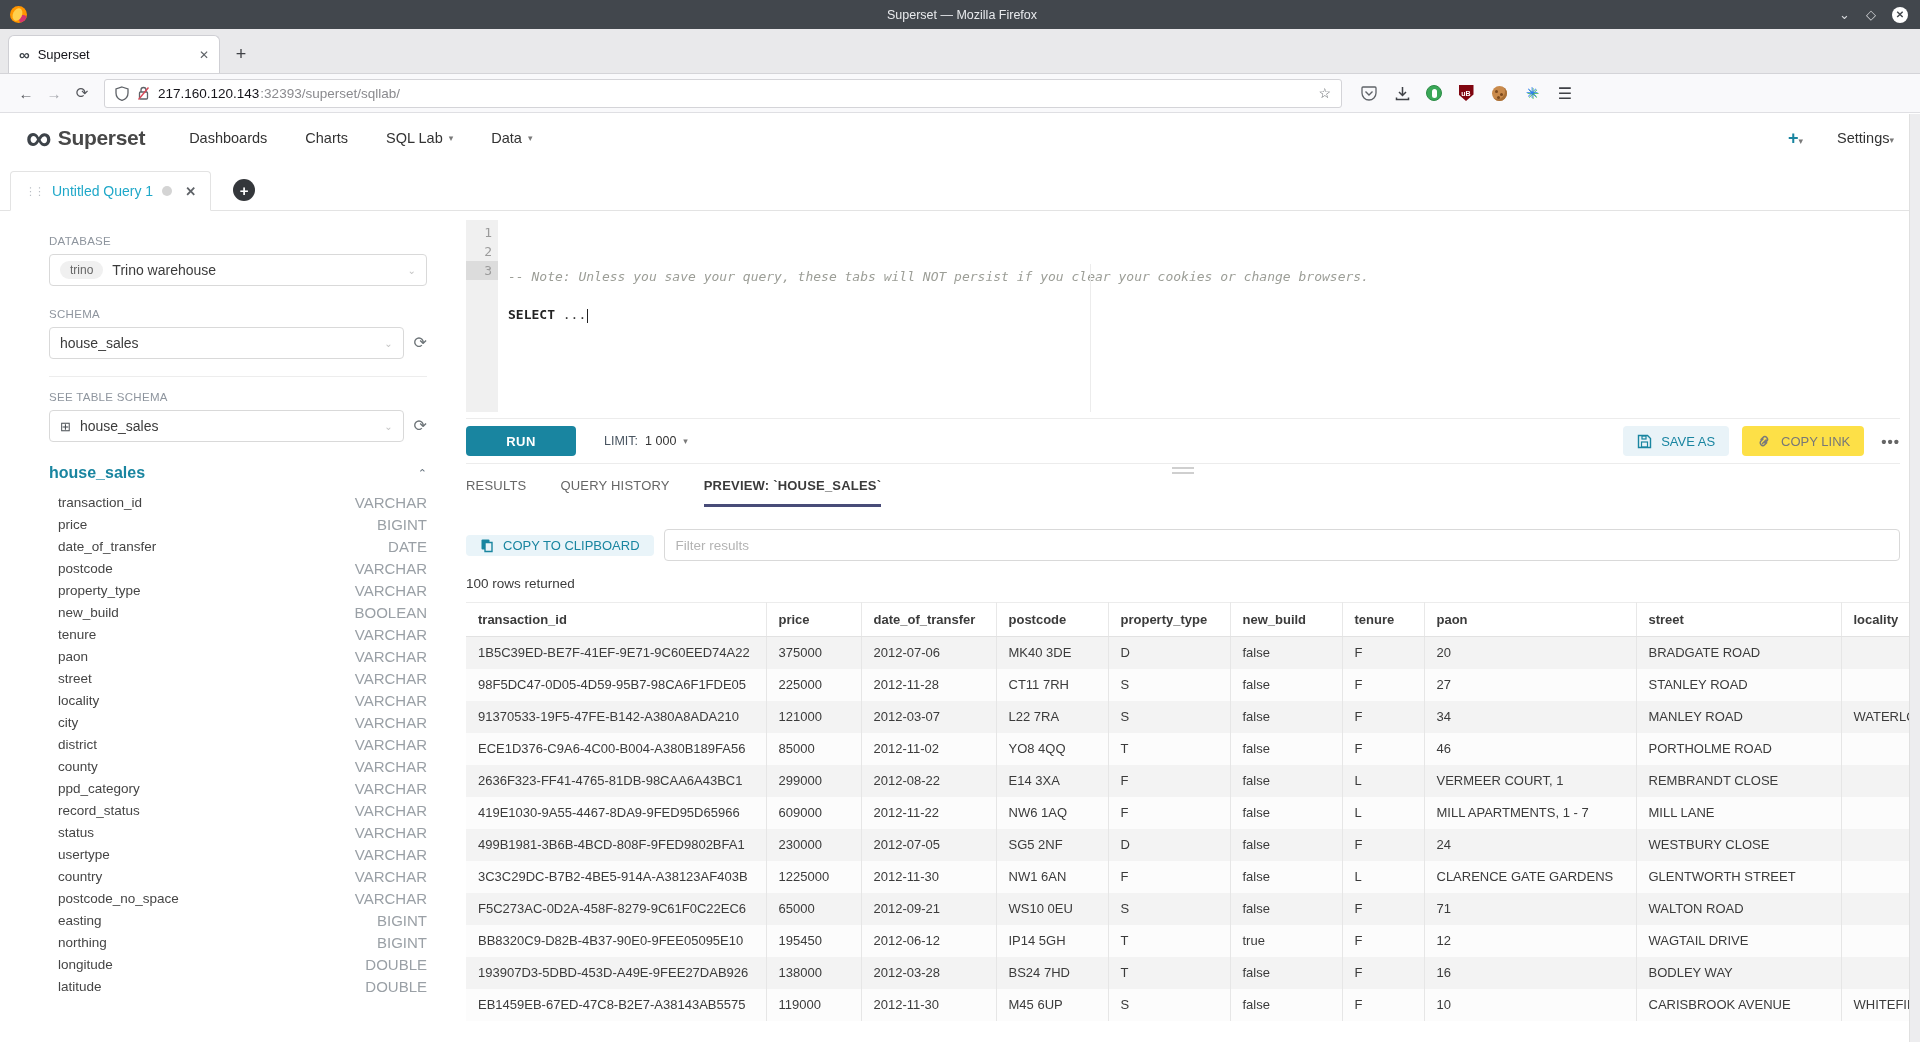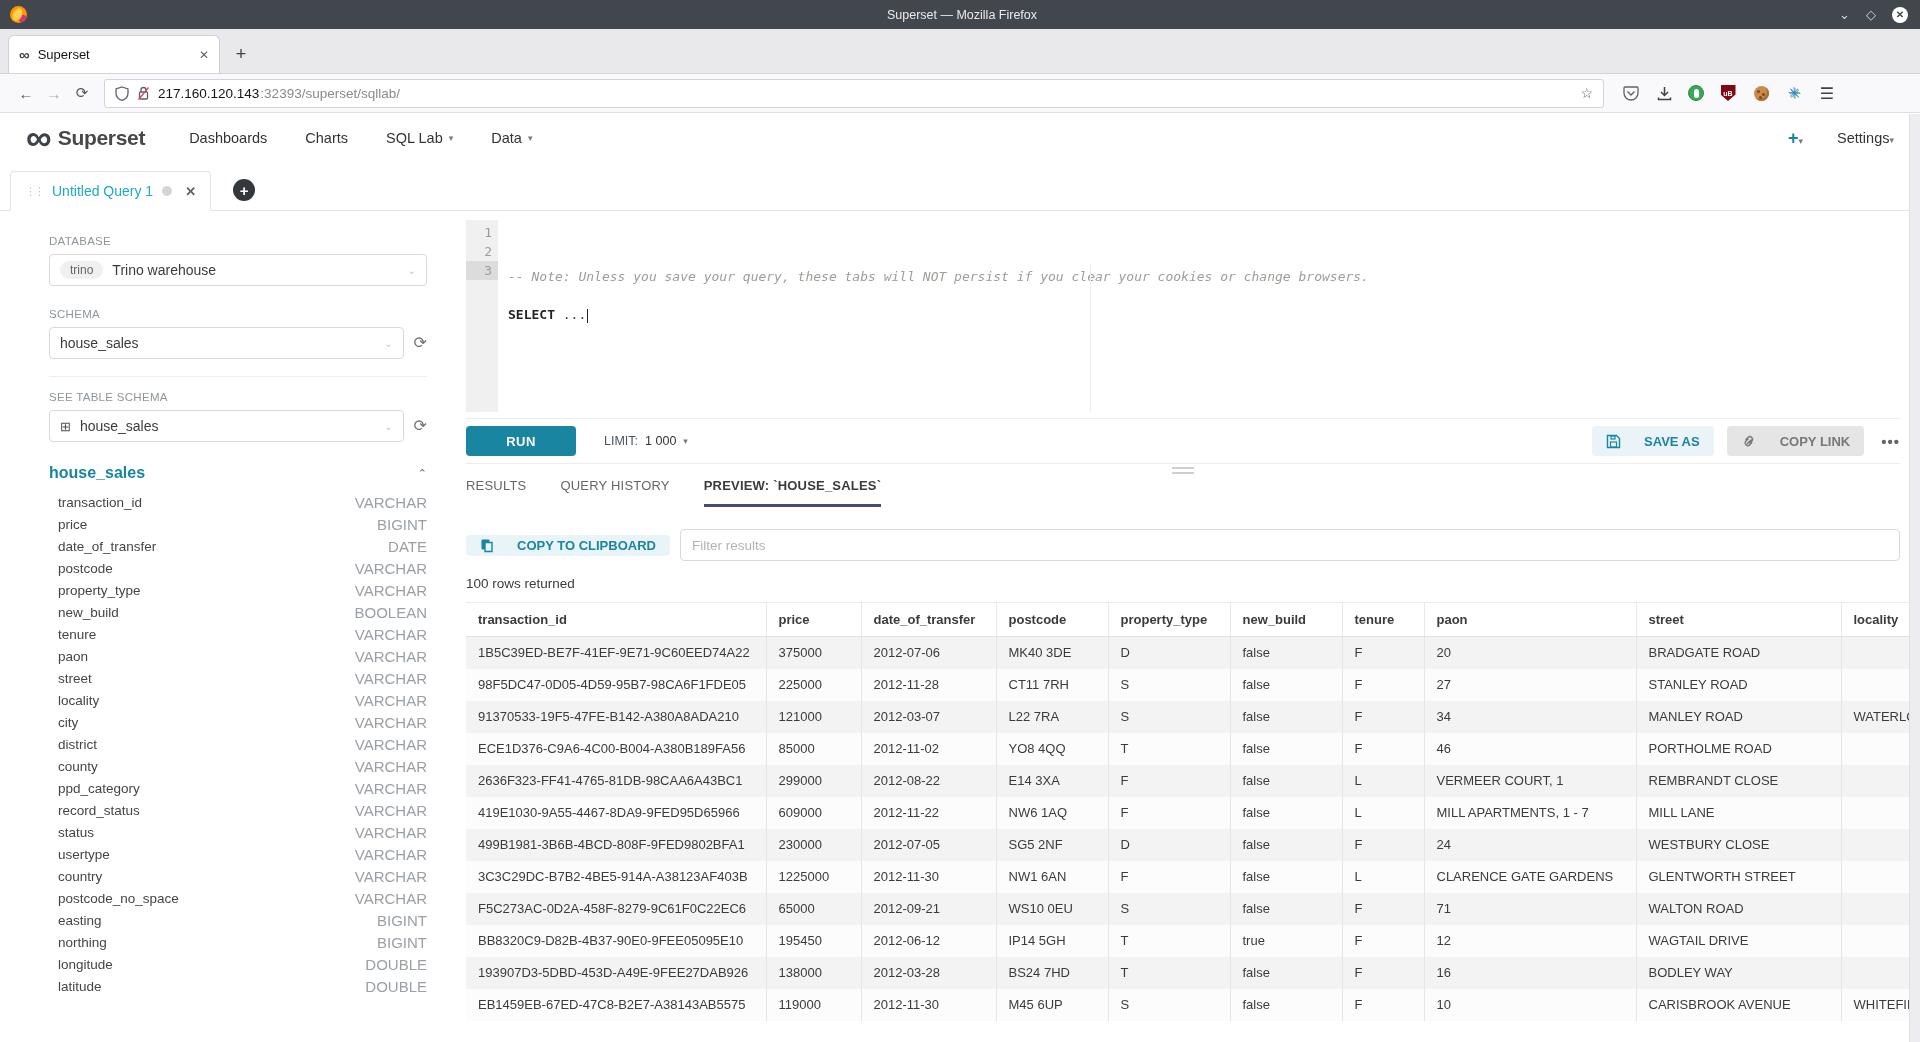--- a/index.html
+++ b/index.html
@@ -25,21 +25,21 @@
   .tabstrip { height:45px; background:#e9e9eb; display:flex; align-items:flex-end; padding-left:8px; border-bottom:1px solid #d4d4d8; }
   .ff-tab { width:212px; height:38px; background:#fff; border:1px solid #cfcfd4; border-bottom:none;
     border-radius:6px 6px 0 0; display:flex; align-items:center; padding:0 10px; gap:8px; font-size:13px; color:#15141a; }
   .ff-tab .infinity-mini { font-weight:bold; font-size:15px; color:#3d4349; }
   .ff-tab-close { margin-left:auto; color:#5f6368; font-size:12px; }
   .ff-newtab { width:30px; height:30px; margin:0 0 4px 6px; display:flex; align-items:center; justify-content:center;
     font-size:18px; color:#3f4146; border-radius:4px; }
   .urlrow { height:39px; background:#f9f9fb; border-bottom:1px solid #dfdfe3; display:flex; align-items:center; padding:0 12px; }
   .navbtn { width:28px; height:28px; display:flex; align-items:center; justify-content:center; color:#55575c; font-size:15px; }
   .navbtn.dim { color:#a6a8ad; }
-  .urlbox { width:1500px; height:29px; margin-left:8px; background:#fff; border:1px solid #d4d4d8; border-radius:3px;
+  .urlbox { width:1238px; height:29px; margin-left:8px; background:#fff; border:1px solid #d4d4d8; border-radius:3px;
     display:flex; align-items:center; padding:0 10px; gap:8px; }
   .urlbox .host { font-size:13.5px; color:#15141a; }
   .urlbox .rest { font-size:13.5px; color:#8a8a8e; }
   .url-star { margin-left:auto; color:#5f6368; font-size:14px; }
   .chrome-icons { display:flex; align-items:center; gap:15px; margin-left:18px; }
   .ci { width:18px; height:18px; display:flex; align-items:center; justify-content:center; }
   .ext-green { width:16px; height:16px; border-radius:50%; background:#3aa757; border:1px solid #2c8c46; position:relative; }
   .ext-green::after { content:""; position:absolute; left:5px; top:3px; width:5px; height:9px; background:#fff; border-radius:3px; }
   .ext-ublock { width:15px; height:16px; background:#800610; color:#fff; font-size:7px; font-weight:bold;
     display:flex; align-items:center; justify-content:center; clip-path:polygon(0 0,100% 0,100% 60%,50% 100%,0 60%); }
@@ -97,24 +97,24 @@
   .print-margin { position:absolute; left:592px; top:0; bottom:0; width:1px; background:#ececec; }
   .comment { color:#9c9e97; font-style:italic; white-space:pre; }
   .kw { font-weight:bold; color:#222; }
   .cursor { display:inline-block; width:1px; height:14px; background:#222; vertical-align:middle; margin-left:1px; }
   .run-row { height:46px; display:flex; align-items:center; border-top:1px solid #ececec; border-bottom:1px solid #ececec; margin-top:6px; }
   .run-btn { width:110px; height:30px; background:#1985a0; color:#fff; font-weight:bold; font-size:13px;
     border:none; border-radius:4px; letter-spacing:0.4px; }
   .limit { display:flex; align-items:center; gap:7px; margin-left:28px; font-size:12.5px; color:#485460; }
   .limit .val { color:#333; }
   .run-right { margin-left:auto; display:flex; align-items:center; gap:13px; }
-  .btn-light { height:30px; border:none; border-radius:4px; display:flex; align-items:center; gap:23px;
-    padding:0 14px; font-size:13px; font-weight:bold; }
+  .btn-light { height:30px; border:none; border-radius:4px; display:flex; align-items:center; gap:9px;
+    padding:0 14px; font-size:13px; font-weight:normal; }
   .saveas { background:#e9f3f8; color:#1985a0; }
-  .copylink { background:#e5e5e5; color:#787878; }
+  .copylink { background:#fde047; color:#787878; }
   .more-dots { color:#666; font-size:15px; font-weight:bold; letter-spacing:1px; margin-left:4px; }
   .resize-bar { height:12px; display:flex; align-items:center; justify-content:center; }
   .resize-handle { width:22px; height:7px; border-top:2px solid #cfcfcf; border-bottom:2px solid #cfcfcf; }
   .res-tabs { display:flex; gap:34px; margin-top:2px; }
   .res-tab { font-size:13px; color:#666; padding-bottom:11px; border-bottom:3px solid transparent; letter-spacing:0.2px; }
   .res-tab.active { color:#3b3b3b; font-weight:bold; border-bottom-color:#484c78; }
   .filter-row { display:flex; align-items:center; gap:10px; margin-top:22px; }
   .copy-clip { background:#e9f4f9; color:#1985a0; height:21px; }
   .clip-ic, .save-ic, .link-ic { display:inline-flex; }
   .filter-input { flex:1; height:32px; border:1px solid #d9d9d9; border-radius:4px; padding:0 11px;

